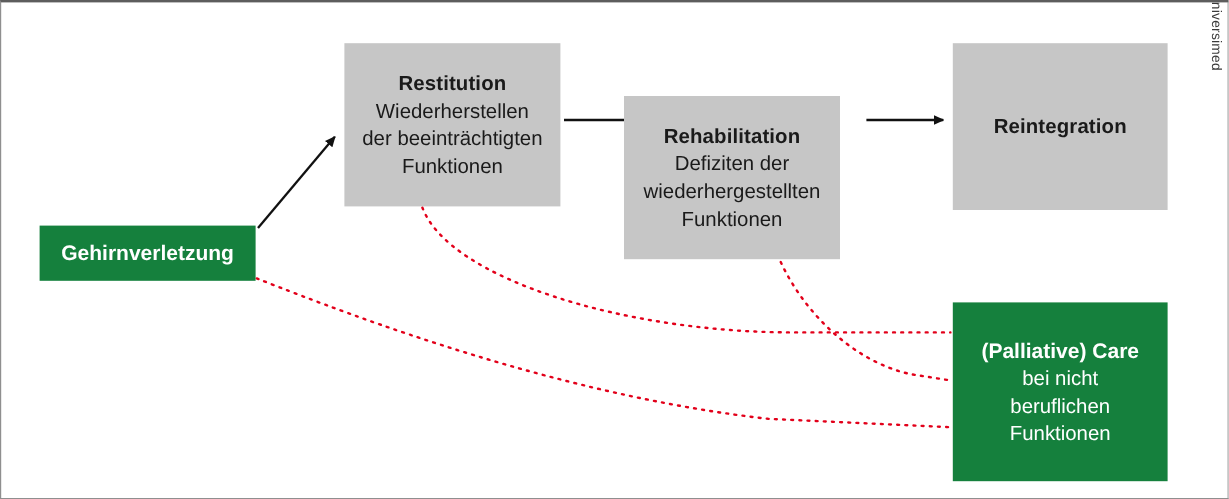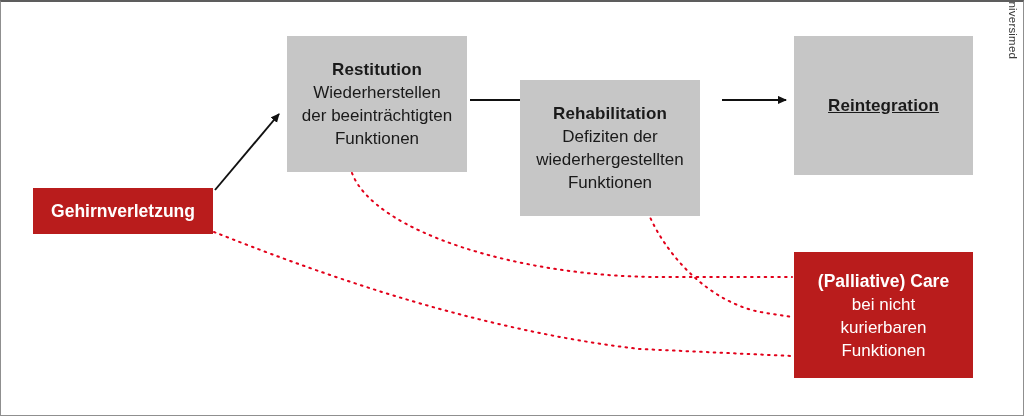--- a/index.html
+++ b/index.html
@@ -44,21 +44,21 @@
     flex-direction: column;
     align-items: center;
     justify-content: center;
     text-align: center;
   }
   .gray-box {
     background: #c6c6c6;
     color: #1a1a1a;
   }
   .red-box {
-    background: #b91c1c;
+    background: #15803d;
     color: #ffffff;
   }
   .box-title {
     font-weight: bold;
     font-size: 17px;
     line-height: 23px;
     letter-spacing: 0.1px;
   }
   .box-line {
     font-size: 17px;
@@ -73,29 +73,29 @@
   #box-restitution {
     left: 287px; top: 36px;
     width: 180px; height: 136px;
   }
   #box-rehabilitation {
     left: 520px; top: 36px;
     width: 180px; height: 136px; margin-top: 44px;
   }
   #box-reintegration {
     left: 794px; top: 36px;
-    width: 179px; height: 139px; text-decoration: underline;
+    width: 179px; height: 139px;
   }
   #box-injury {
     left: 33px; top: 188px;
     width: 180px; height: 46px;
   }
   #box-palliative {
     left: 794px; top: 252px;
-    width: 179px; height: 126px; justify-content: center;
+    width: 179px; height: 149px; justify-content: center;
   }
 
   #copyright-label {
     position: absolute;
     right: 2px;
     top: 14px;
     width: 18px;
     height: 130px;
     display: flex;
     align-items: flex-start;
@@ -166,21 +166,21 @@
     <div class="box-title">Reintegration</div>
   </div>
 
   <div class="box red-box" id="box-injury">
     <div class="red-title">Gehirnverletzung</div>
   </div>
 
   <div class="box red-box" id="box-palliative">
     <div class="red-title">(Palliative) Care</div>
     <div class="box-line">bei nicht</div>
-    <div class="box-line">kurierbaren</div>
+    <div class="box-line">beruflichen</div>
     <div class="box-line">Funktionen</div>
   </div>
 
   <div id="copyright-label">
     <span>© Universimed</span>
   </div>
 
   <div id="frame-border"></div>
 </div>
 

